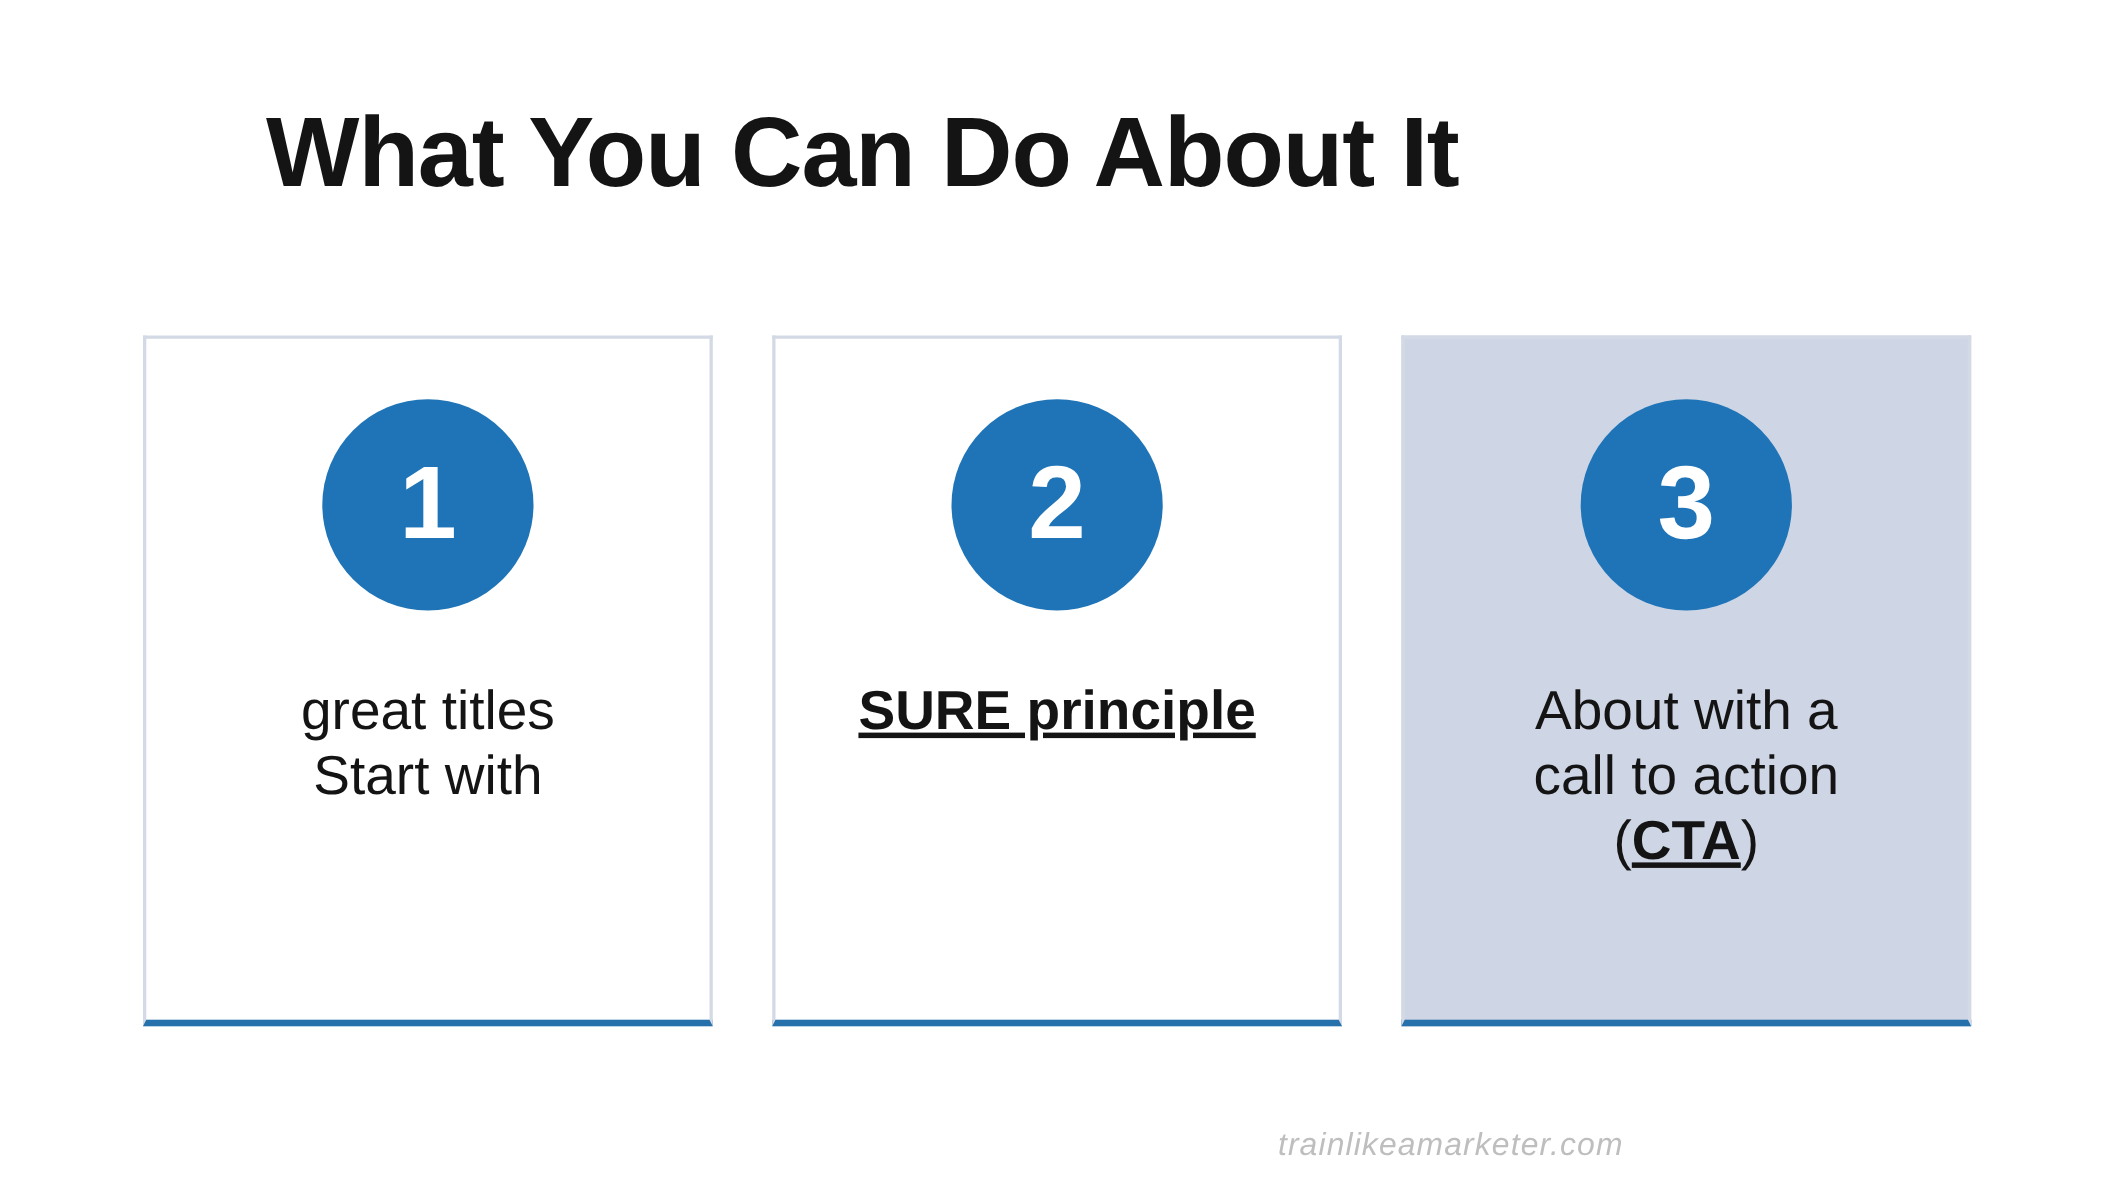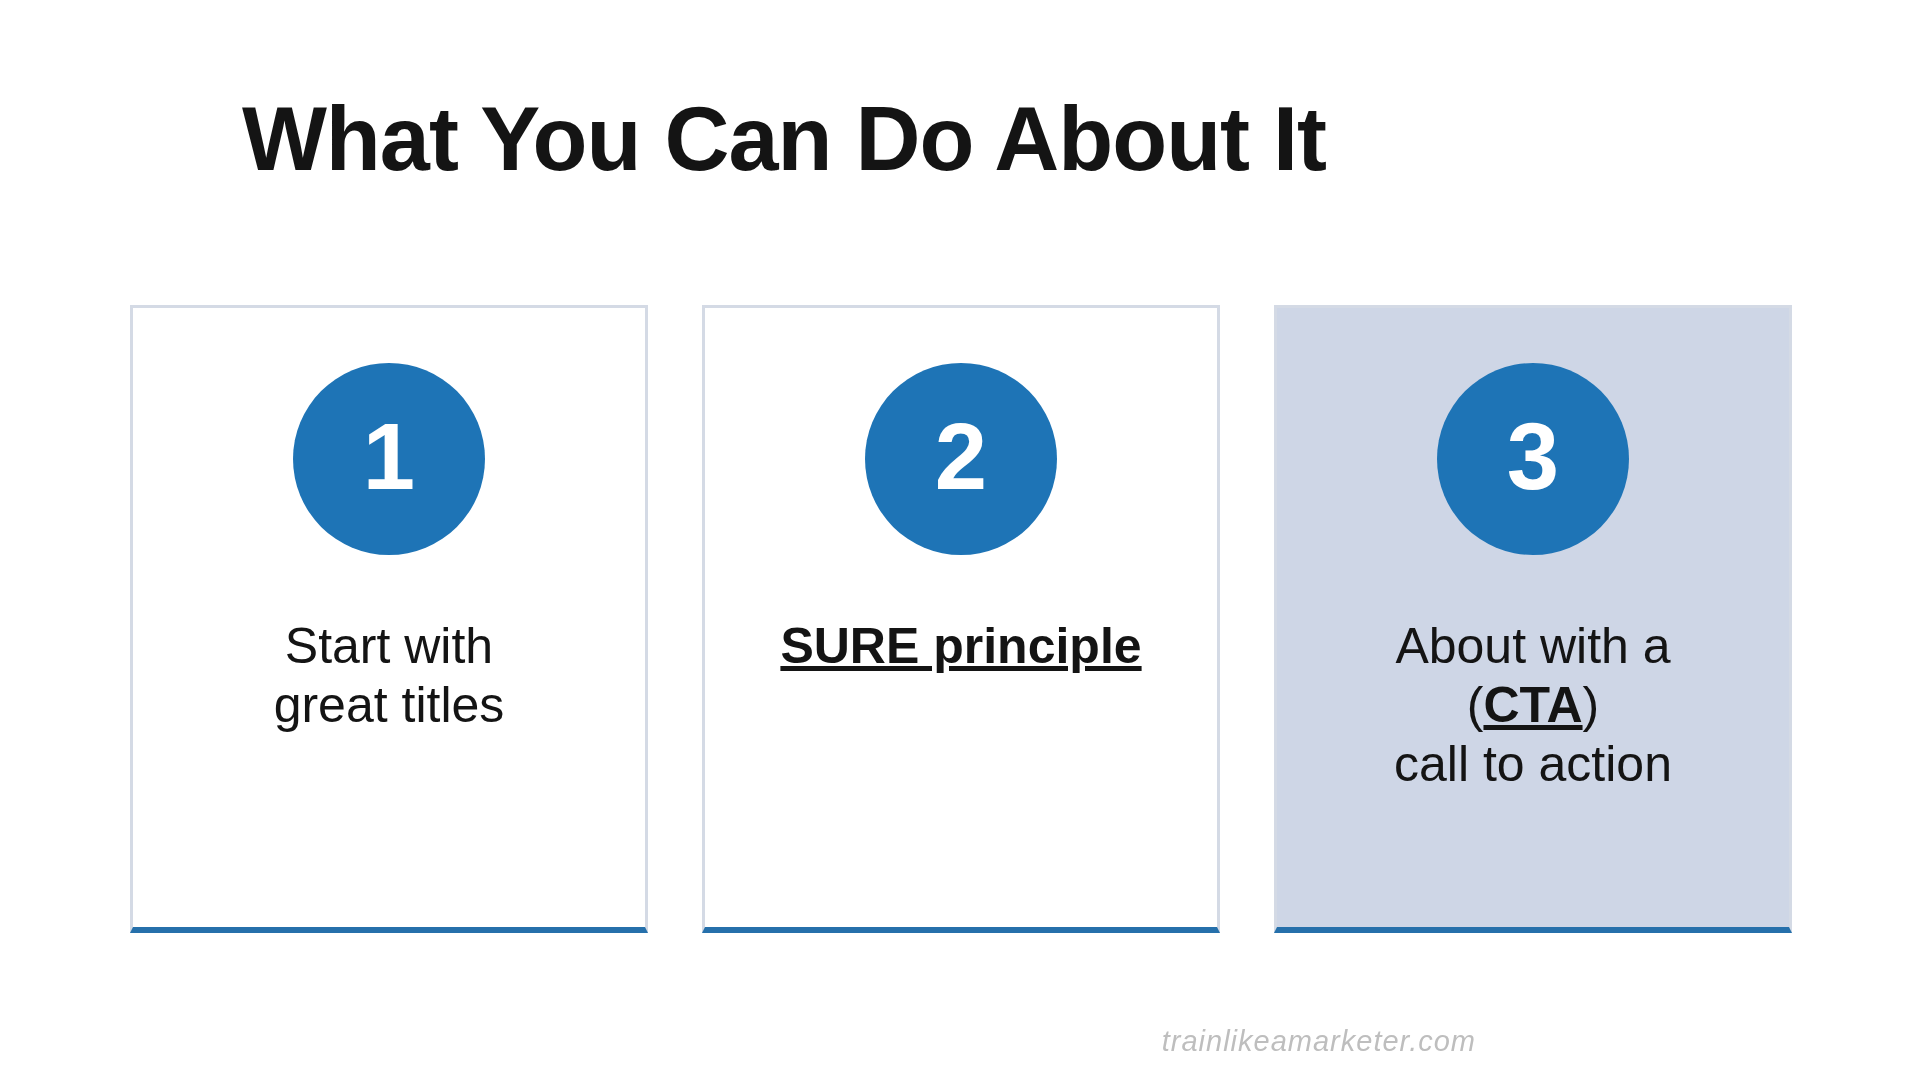--- a/index.html
+++ b/index.html
@@ -68,42 +68,42 @@
 
   <h1 class="title">What You Can Do About It</h1>
 
   <div class="cards-row">
 
     <article class="card">
       <div class="circle">
         <span class="num">1</span>
       </div>
       <div class="card-lines">
+          <div class="card-line"><span>great titles</span></div>
           <div class="card-line"><span>Start with</span></div>
-          <div class="card-line"><span>great titles</span></div>
         </div>
     </article>
 
     <article class="card">
       <div class="circle">
         <span class="num">2</span>
       </div>
       <div class="card-lines">
           <div class="card-line"><span class="b">SURE principle</span></div>
         </div>
     </article>
 
     <article class="card highlighted">
       <div class="circle">
         <span class="num">3</span>
       </div>
       <div class="card-lines">
           <div class="card-line"><span>About with a</span></div>
+          <div class="card-line"><span>call to action</span></div>
           <div class="card-line"><span>(</span><span class="b">CTA</span><span>)</span></div>
-          <div class="card-line"><span>call to action</span></div>
         </div>
     </article>
 
   </div>
 
   <span class="watermark">trainlikeamarketer.com</span>
 
 </div>
 
 </body></html>

